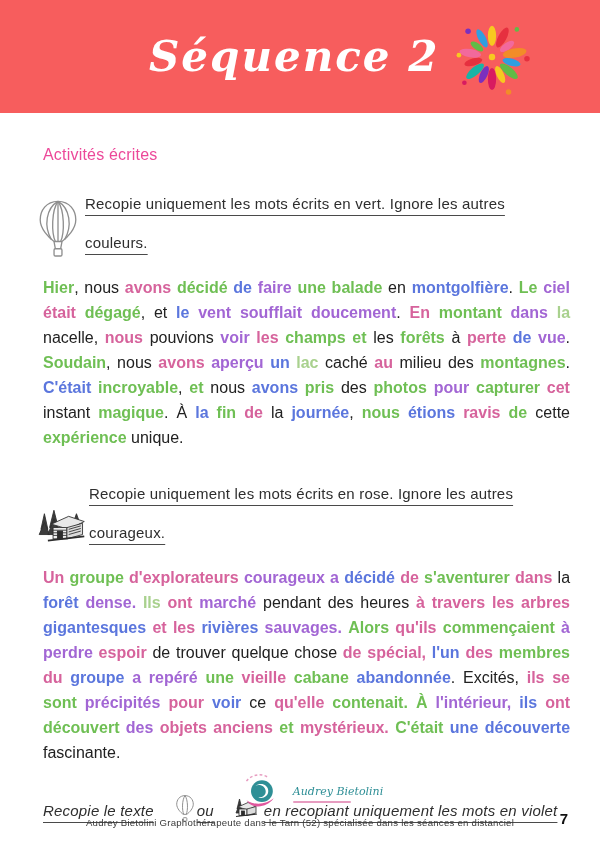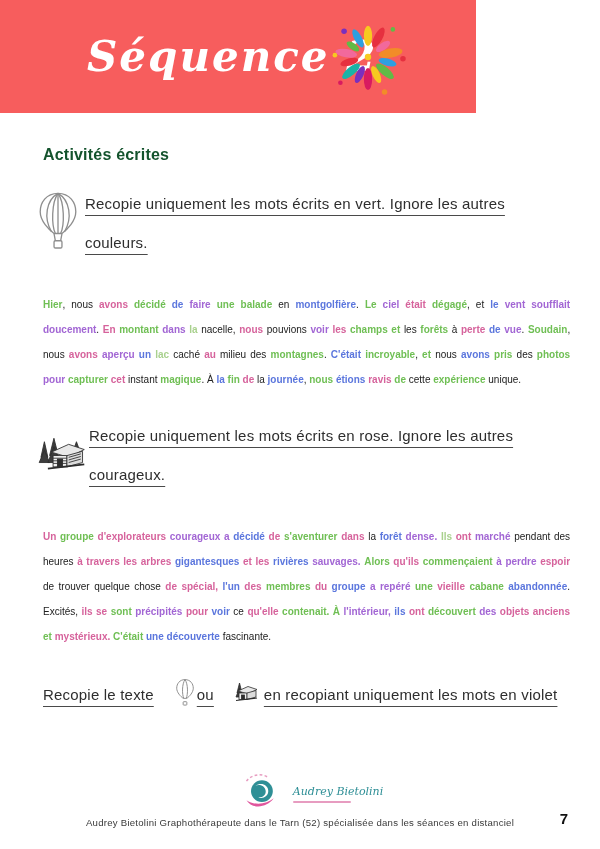--- a/index.html
+++ b/index.html
@@ -1,47 +1,47 @@
 <!DOCTYPE html>
 <html style="--banner: #f75d5d; --green: #6fbf54; --light_green: #a9d18e; --pink: #d6639c; --blue: #5b76dd; --purple: #a266d4; --ink: #212121;"><head>
 <meta charset="utf-8">
 <style>
   * { margin:0; padding:0; box-sizing:border-box; }
   html,body { width:600px; height:849px; background:#ffffff; overflow:hidden; }
   body { font-family:"Liberation Sans","DejaVu Sans",sans-serif; position:relative; }
 
   
-  .banner { position:relative; width:476px; height:113px; background:var(--banner,#f75d5d); }
+  .banner { position:relative; width:600px; height:113px; background:var(--banner,#f75d5d); }
   .banner h1 {
     position:absolute; top:50%; left:50%; transform:translate(-52%,-52%);
     font-family:"DejaVu Serif","Liberation Serif",serif;
     font-style:italic; font-weight:bold; color:#ffffff;
     font-size:42px; letter-spacing:2px; white-space:nowrap;
   }
   .fireworks { position:absolute; right:62px; top:9px; width:92px; height:96px; }
 
   
   main { padding:0 30px 0 43px; }
-  .section-title { font-size:16px; font-weight:bold; color:#14532d; margin-top:33px; letter-spacing:.2px; }
+  .section-title { font-size:16px; font-weight:normal; color:#ec4899; margin-top:33px; letter-spacing:.2px; }
 
-  .instruction-row { display:flex; align-items:center; margin-top:20px; margin-left:-9px; }
+  .instruction-row { display:flex; align-items:flex-end; margin-top:20px; margin-left:-9px; }
   .instruction-row .big-icon { flex:0 0 auto; margin-right:3px; }
   .instr-text {
     font-size:15px; color:#2e2e2e; line-height:2.6; letter-spacing:.2px;
     text-decoration:underline; text-decoration-thickness:1.3px; text-underline-offset:6px;
     text-decoration-color:#4a4a4a;
   }
 
-  .para { font-size:10px; line-height:25px; text-align:justify; margin-top:30px; color:var(--ink,#212121); }
+  .para { font-size:16px; line-height:25px; text-align:justify; margin-top:13px; color:var(--ink,#212121); }
   .para .w { font-weight:bold; }
   .para .w-black { font-weight:normal; color:var(--ink,#212121); }
   .w-green { color:var(--green); } .w-light_green { color:var(--light_green); }
   .w-pink { color:var(--pink); } .w-blue { color:var(--blue); } .w-purple { color:var(--purple); }
 
-  .instruction-final { margin-top:26px; font-size:15px; color:#2e2e2e; line-height:2.7; letter-spacing:.2px; }
+  .instruction-final { margin-top:26px; font-size:15px; color:#2e2e2e; line-height:2.7; letter-spacing:.2px;font-style:italic; }
   .instruction-final .u {
     text-decoration:underline; text-decoration-thickness:1.3px; text-underline-offset:6px;
     text-decoration-color:#4a4a4a;
   }
   .inline-balloon { display:inline-block; vertical-align:-6px; margin:0 1px 0 20px; }
   .inline-cabin  { display:inline-block; vertical-align:-4px; margin:0 6px 0 14px; }
 
   
   footer { position:absolute; left:0; bottom:0; width:600px; height:78px; }
   .logo-wrap { display:flex; justify-content:center; align-items:center; gap:12px; height:42px;padding-left:24px; }

